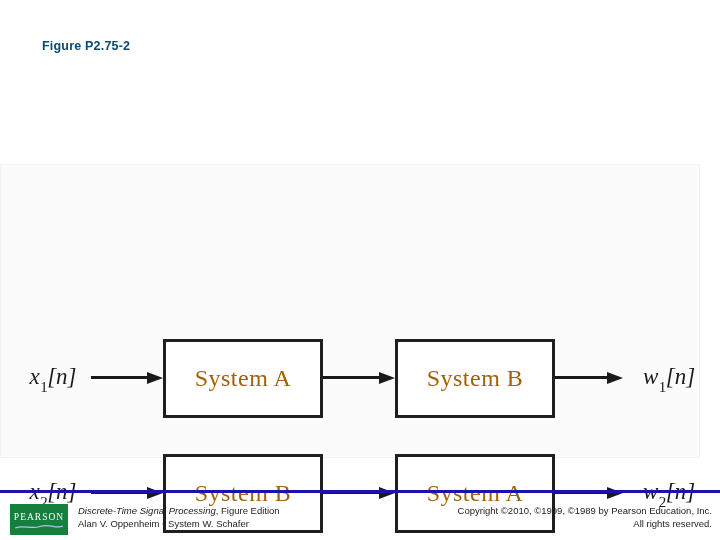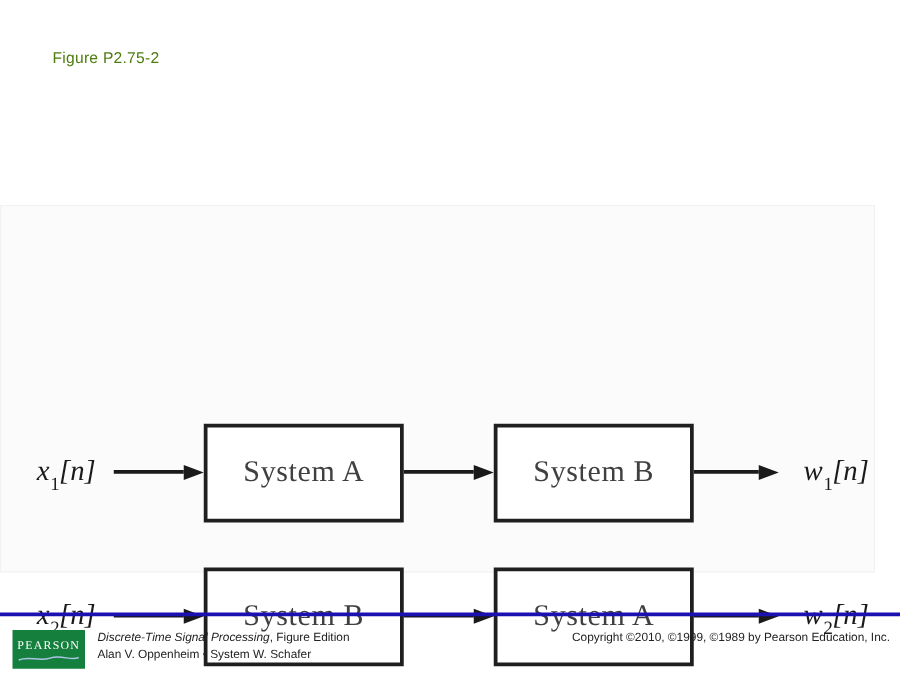--- a/index.html
+++ b/index.html
@@ -5,21 +5,21 @@
   html,body{margin:0;padding:0;}
   .page{
     position:relative;
     width:720px;height:540px;
     background:#ffffff;
     overflow:hidden;
     font-family:"Liberation Sans",sans-serif;
   }
   .slide-title{
     position:absolute;left:42px;top:39px;
-    font-size:12.5px;font-weight:normal;color:#4d7c0f;
+    font-size:12.5px;font-weight:bold;color:#0c4a6e;
     letter-spacing:0.2px;
   }
   
   .figure-region{
     position:absolute;left:0px;top:164px;width:698px;height:292px;
     background:#fbfbfb;border:1px solid #f2f2f2;
   }
   
   .mlabel{
     position:absolute;width:70px;height:30px;line-height:30px;
@@ -27,21 +27,21 @@
     font-size:23px;color:#1a1a1a;white-space:nowrap;
   }
   .mi{font-style:italic;}
   .msub{font-size:15px;font-style:normal;position:relative;top:2px;left:0.5px;}
   .sysbox{
     position:absolute;width:160px;height:79px;
     box-sizing:border-box;border:3px solid #1f1f1f;background:#ffffff;
     display:flex;align-items:center;justify-content:center;
   }
   .sysbox span{
-    font-family:"Liberation Serif",serif;font-size:24px;color:#404040;
+    font-family:"Liberation Serif",serif;font-size:24px;color:#a16207;
     letter-spacing:0.5px;
   }
   .arrow{
     position:absolute;height:3px;background:#1a1a1a;
   }
   .arrow::after{
     content:"";position:absolute;right:-16px;top:50%;
     transform:translateY(-50%);
     width:0;height:0;
     border-left:16px solid #1a1a1a;
@@ -137,15 +137,16 @@
     </svg>
   </div>
 
   <div class="book-info">
     <div><span class="book-title-italic">Discrete-Time Signal Processing</span><span>, Figure Edition</span></div>
     <div>Alan V. Oppenheim • System W. Schafer</div>
   </div>
 
   <div class="copyright">
     <div>Copyright ©2010, ©1999, ©1989 by Pearson Education, Inc.</div>
+    <div>All rights reserved.</div>
   </div>
 
 </div>
 
 </body></html>

